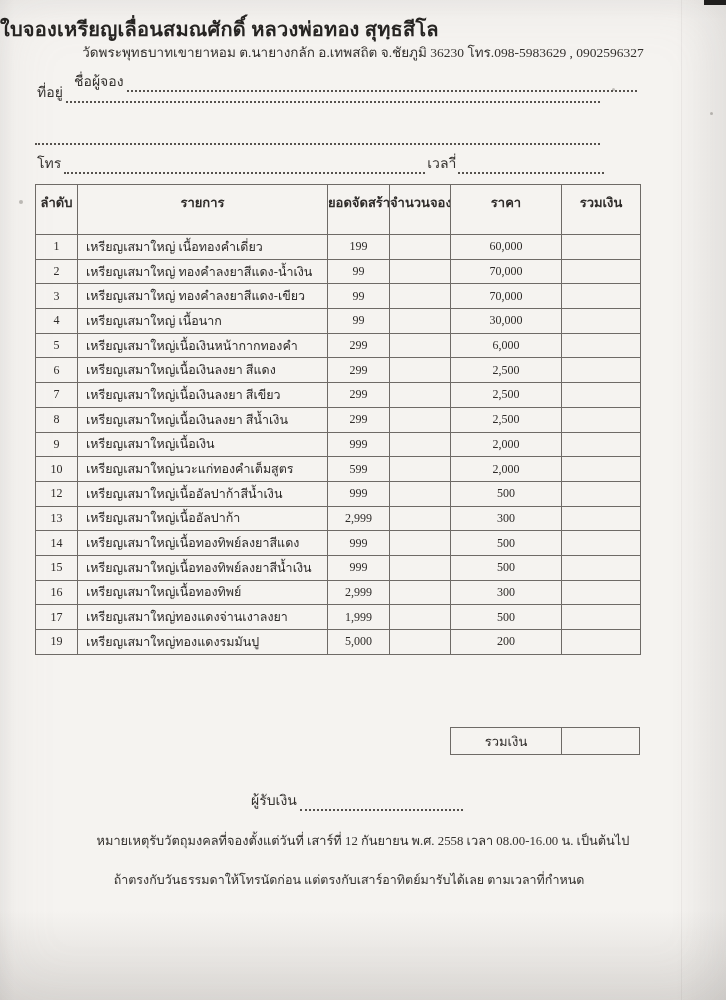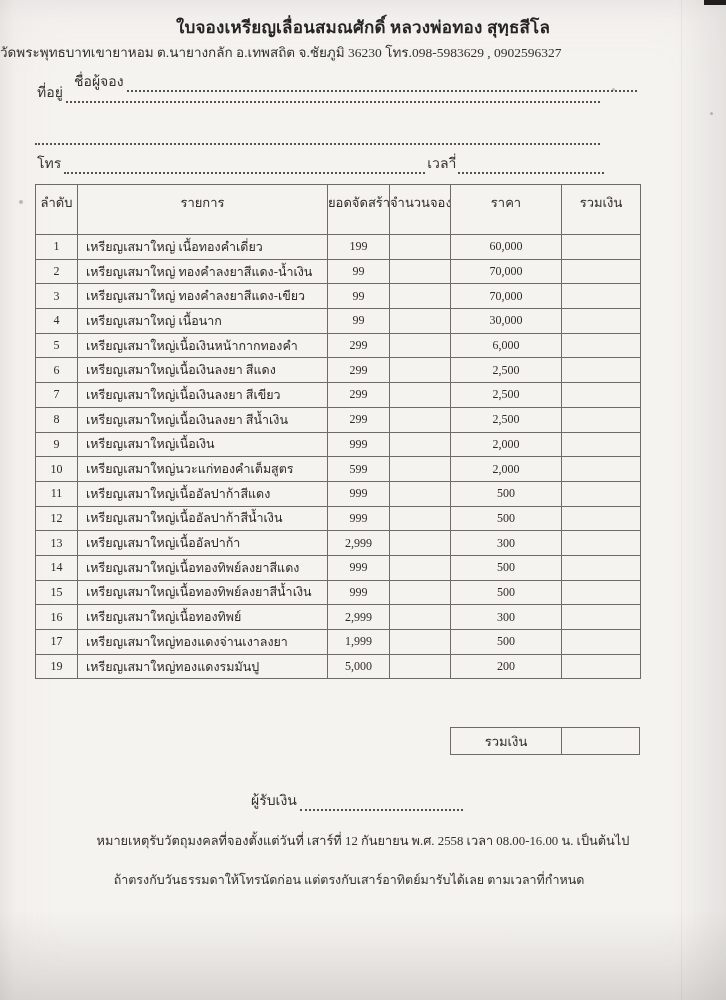--- a/index.html
+++ b/index.html
@@ -16,26 +16,26 @@
       linear-gradient(to bottom, rgba(0,0,0,0.025), rgba(0,0,0,0) 2%, rgba(0,0,0,0) 91%, rgba(110,104,98,0.18)),
       #f5f3f0;
     box-shadow: inset 0 0 60px rgba(160,152,144,0.12);
   }
   .corner-mark { position:absolute; top:0; right:0; width:22px; height:5px; background:#1f1e1d; }
   .crease { position:absolute; top:0; left:681px; width:1px; height:1000px; background:rgba(60,55,50,0.06); }
   .speck { position:absolute; width:3px; height:3px; border-radius:50%; background:rgba(60,55,50,0.30); }
 
   .title {
     position:absolute; top:13px; left:0; width:100%;
-    text-align:center; font-size:17px; font-weight:bold; letter-spacing:0.2px;
+    font-size:20px; font-weight:bold; letter-spacing:0.2px;
     color:#262422;
   }
   .subtitle {
     position:absolute; top:41px; left:0; width:100%;
-    font-size:13.5px; color:#33302d;
+    text-align:center; font-size:13.5px; color:#33302d;
   }
 
   .field { position:absolute; display:flex; align-items:flex-end; font-size:14px; color:#34312e; }
   .field .lbl { white-space:nowrap; }
   .dots { flex:1 1 auto; border-bottom:2px dotted #55514d; height:15px; margin-left:3px; }
   #f-name  { top:70px;  left:37px; width:563px;margin-left:37px; }
   #f-addr  { top:81px;  left:37px; width:563px; }
   #f-line  { top:128px; left:35px; width:565px; height:17px; }
   #f-line .dots { margin-left:0; }
   #f-phone { top:152px; left:37px; width:567px; }
@@ -45,21 +45,21 @@
 
   table.order-table {
     position:absolute; top:184px; left:35px; width:605px;
     border-collapse:collapse; table-layout:fixed;
   }
   .order-table th, .order-table td {
     border:1.6px solid #6e6a66; overflow:hidden; white-space:nowrap;
   }
   .order-table thead tr { height:50px; }
   .order-table th {
-    font-weight:normal; font-size:13px; text-align:center;
+    font-weight:bold; font-size:13px; text-align:center;
     vertical-align:middle; padding-bottom:14px; color:#2e2b29;
   }
   .order-table tbody tr { height:24.7px; }
   .order-table td { font-size:12.5px; color:#2e2b29; }
   .order-table td.c-no   { text-align:center; font-size:12px; }
   .order-table td.c-item { padding-left:8px; }
   .order-table td.c-num  { text-align:center; font-size:12px; }
 
   .total-row {
     position:absolute; top:727px; left:450px; width:190px; height:28px;
@@ -207,28 +207,20 @@
         </tr>
         <tr>
           <td class="c-no">10</td>
           <td class="c-item">เหรียญเสมาใหญ่นวะแก่ทองคำเต็มสูตร</td>
           <td class="c-num">599</td>
           <td class="c-num"></td>
           <td class="c-num">2,000</td>
           <td class="c-num"></td>
         </tr>
         <tr>
-          <td class="c-no">11</td>
-          <td class="c-item">เหรียญเสมาใหญ่เนื้ออัลปาก้าสีแดง</td>
-          <td class="c-num">999</td>
-          <td class="c-num"></td>
-          <td class="c-num">500</td>
-          <td class="c-num"></td>
-        </tr>
-        <tr>
           <td class="c-no">12</td>
           <td class="c-item">เหรียญเสมาใหญ่เนื้ออัลปาก้าสีน้ำเงิน</td>
           <td class="c-num">999</td>
           <td class="c-num"></td>
           <td class="c-num">500</td>
           <td class="c-num"></td>
         </tr>
         <tr>
           <td class="c-no">13</td>
           <td class="c-item">เหรียญเสมาใหญ่เนื้ออัลปาก้า</td>

